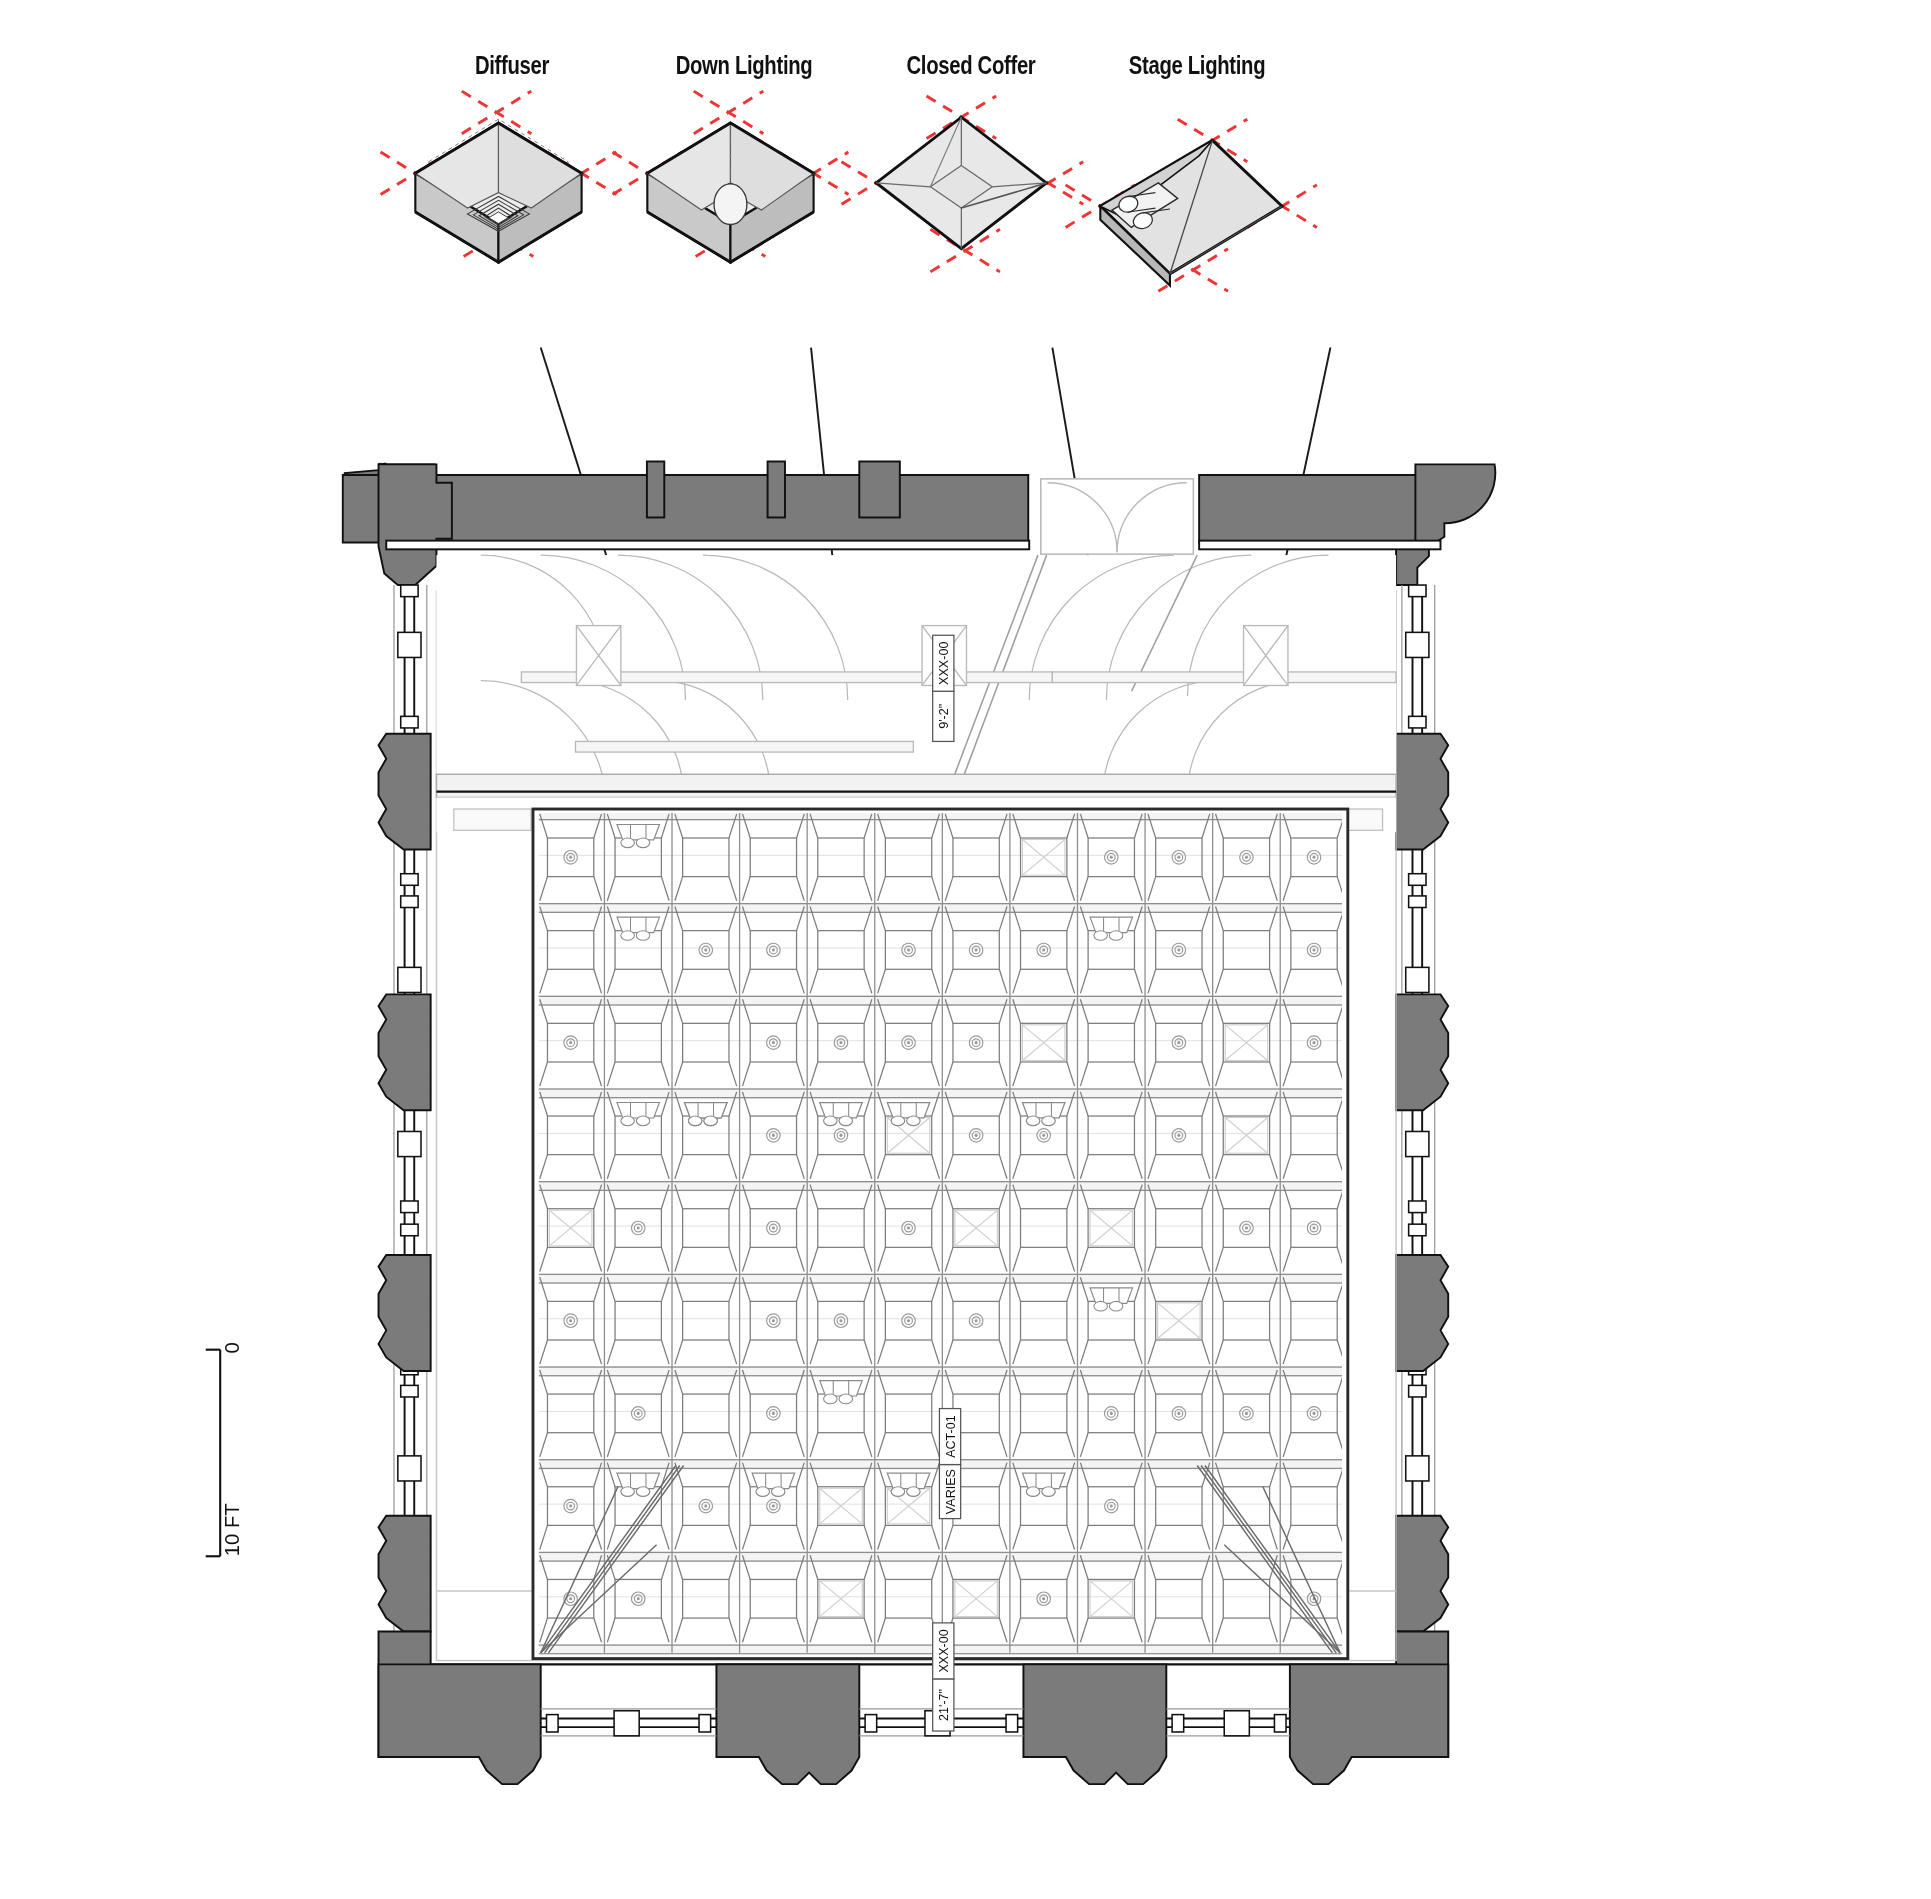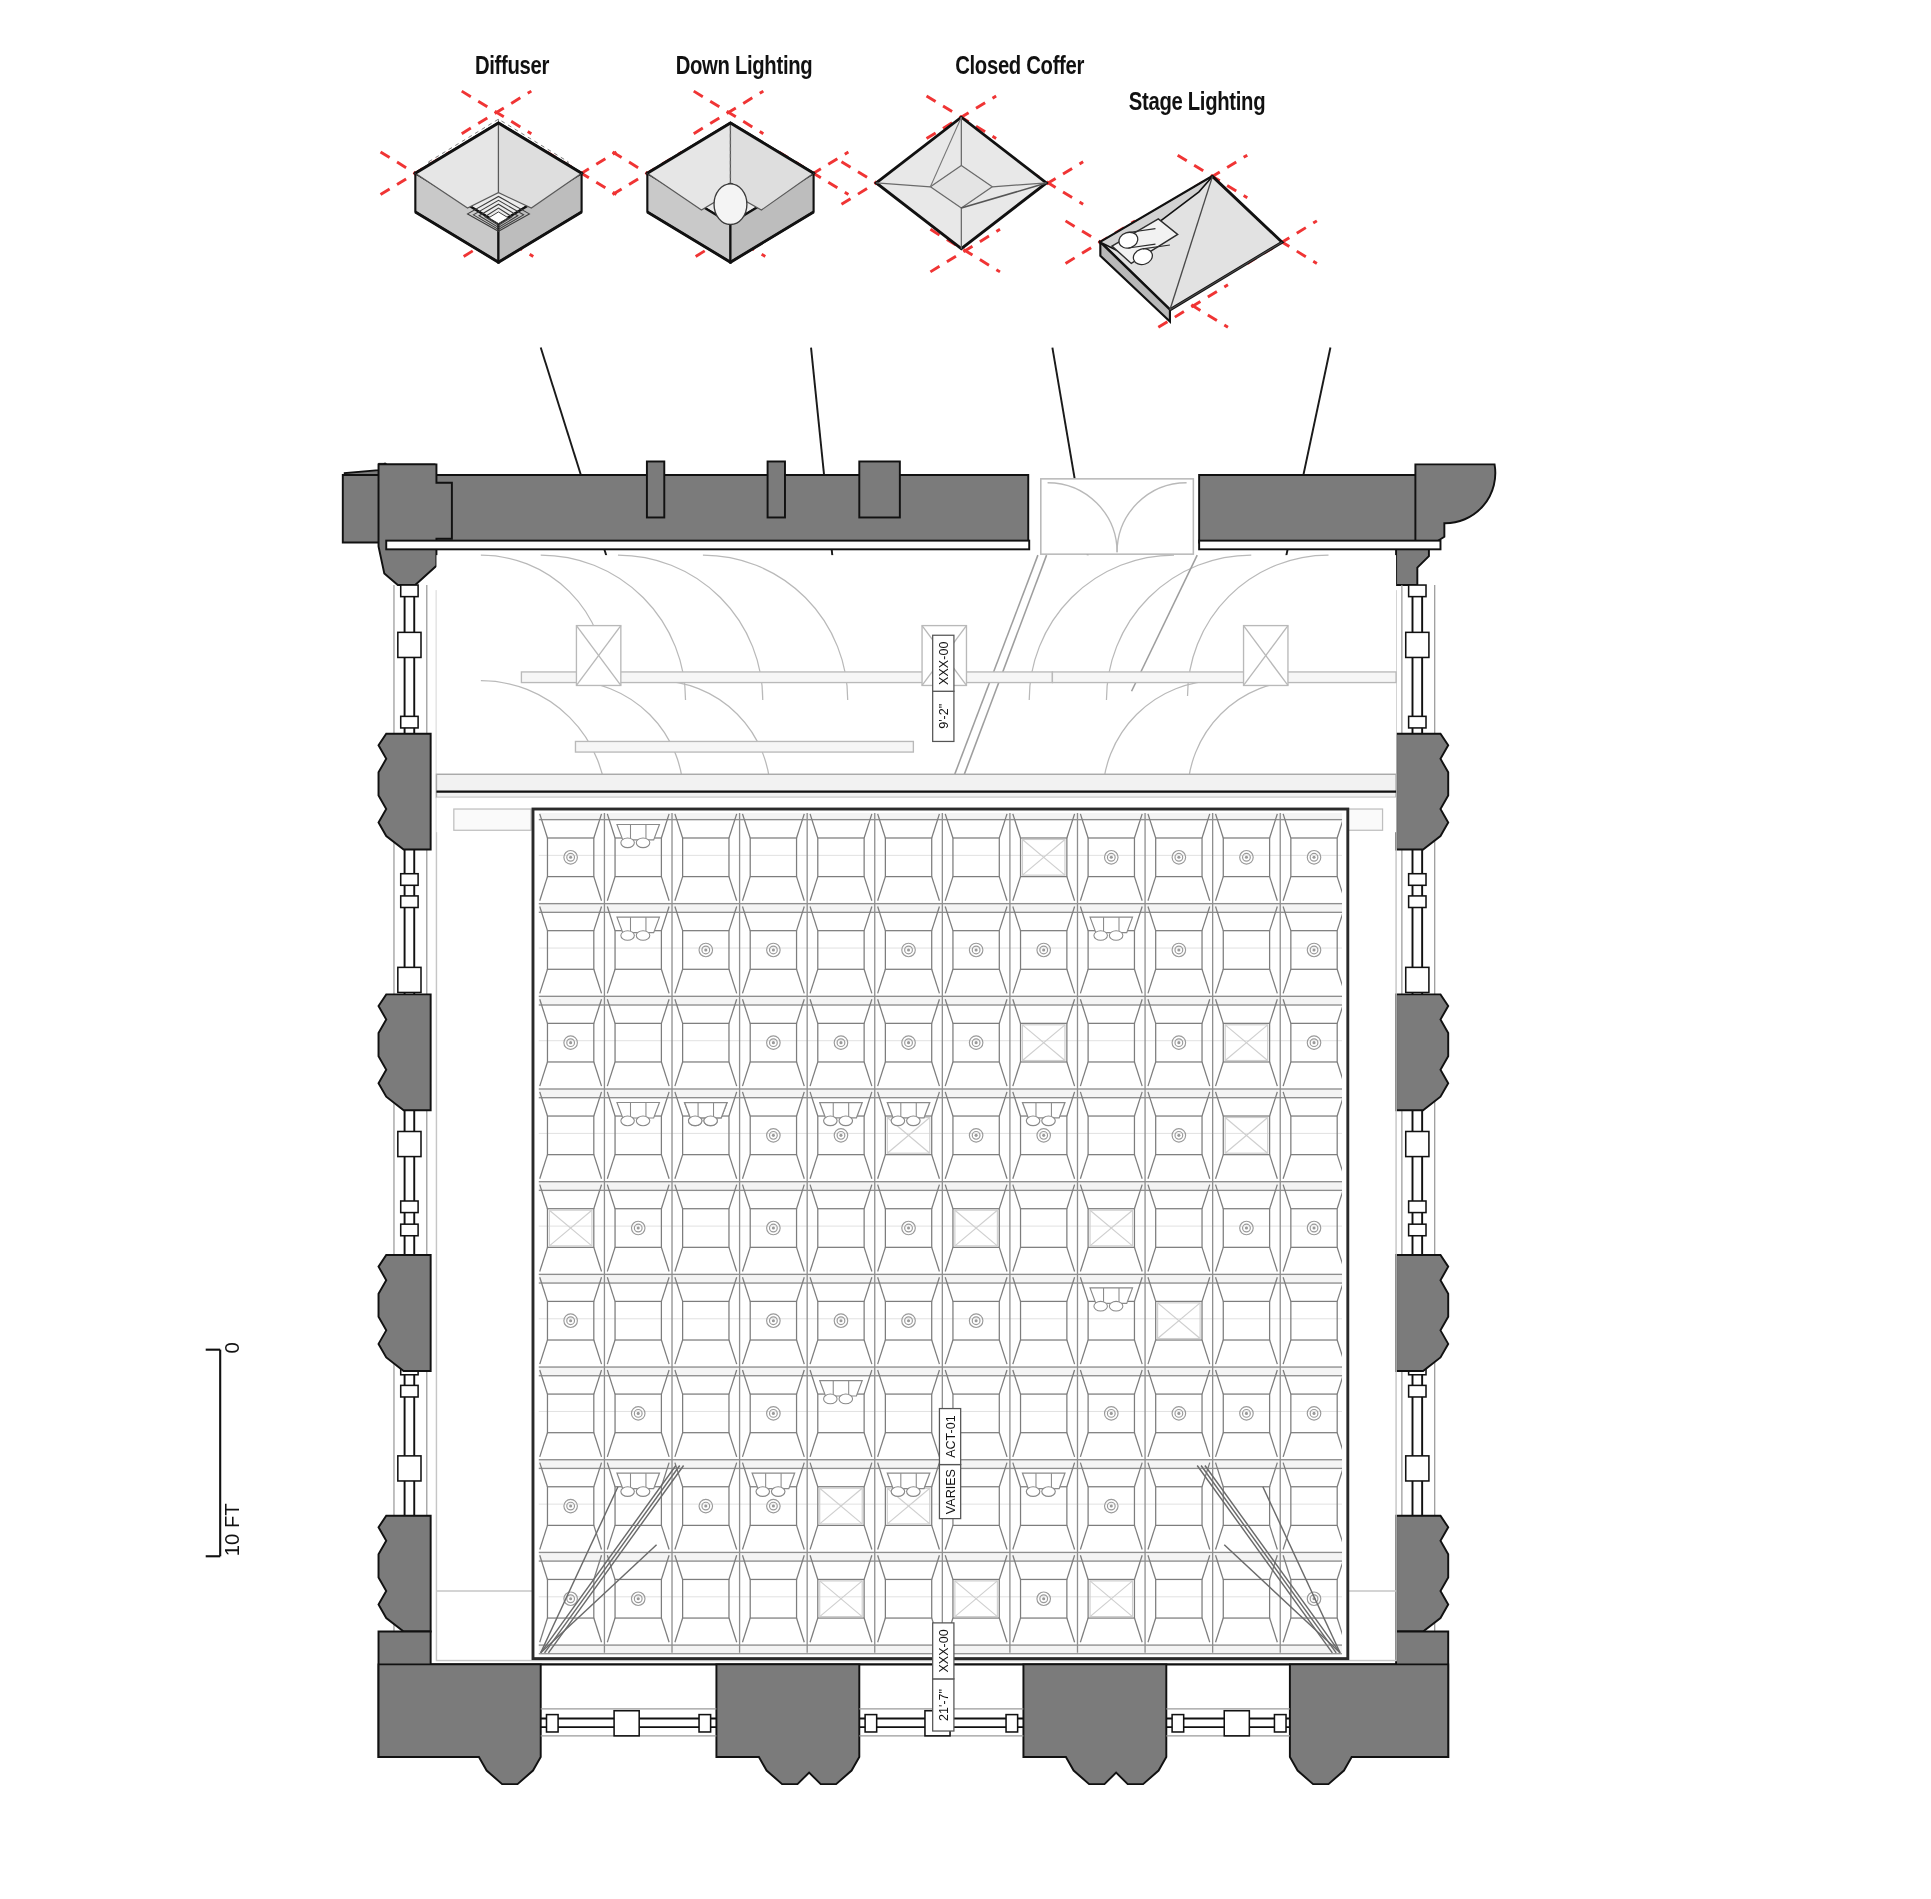--- a/index.html
+++ b/index.html
@@ -128,21 +128,21 @@
 
           <line x1="136" y1="36" x2="136" y2="96" stroke="#6a6a6a" stroke-width="1.2" stroke-dasharray="4 3"></line>
           <circle cx="136" cy="99" r="4.5" fill="#fff" stroke="#3b3b3b" stroke-width="1.2"></circle>
           <ellipse cx="136" cy="116" rx="17" ry="21" fill="#f4f4f4" stroke="#3b3b3b" stroke-width="1.4"></ellipse>
           <polyline points="50,84 136,32 222,84" fill="none" stroke="#111" stroke-width="3"></polyline>
           <polyline points="50,124 136,176 222,124" fill="none" stroke="#111" stroke-width="3"></polyline>
         </svg>
       </div>
     </div>
 
-    <div class="legend-item" style="left:826px; top:50px;text-align:right;">
+    <div class="legend-item" style="left:826px; top:50px;">
       <div class="legend-label no-sel">Closed Coffer</div>
       <div class="legend-art">
         <svg width="290" height="208" viewBox="0 0 300 215">
           <g stroke="#f03434" stroke-width="3" stroke-dasharray="11 9" fill="none">
             <line x1="16" y1="116" x2="88" y2="72"></line>
             <line x1="16" y1="72" x2="88" y2="116"></line>
             <line x1="104" y1="48" x2="176" y2="4"></line>
             <line x1="104" y1="4" x2="176" y2="48"></line>
             <line x1="194" y1="116" x2="266" y2="72"></line>
             <line x1="194" y1="72" x2="266" y2="116"></line>
@@ -157,21 +157,21 @@
             <line x1="140" y1="26" x2="140" y2="76"></line>
             <line x1="228" y1="94" x2="172" y2="98"></line>
             <line x1="140" y1="162" x2="140" y2="120"></line>
           </g>
           <line x1="140" y1="26" x2="108" y2="98" stroke="#777" stroke-width="1.1"></line>
           <line x1="228" y1="94" x2="140" y2="120" stroke="#555" stroke-width="1.6"></line>
         </svg>
       </div>
     </div>
 
-    <div class="legend-item" style="left:1052px; top:50px;margin-top:36px;">
+    <div class="legend-item" style="left:1052px; top:50px;">
       <div class="legend-label no-sel">Stage Lighting</div>
       <div class="legend-art">
         <svg width="290" height="208" viewBox="0 0 300 215">
           <g stroke="#f03434" stroke-width="3" stroke-dasharray="11 9" fill="none">
             <line x1="14" y1="140" x2="86" y2="96"></line>
             <line x1="14" y1="96" x2="86" y2="140"></line>
             <line x1="130" y1="72" x2="202" y2="28"></line>
             <line x1="130" y1="28" x2="202" y2="72"></line>
             <line x1="202" y1="140" x2="274" y2="96"></line>
             <line x1="202" y1="96" x2="274" y2="140"></line>

